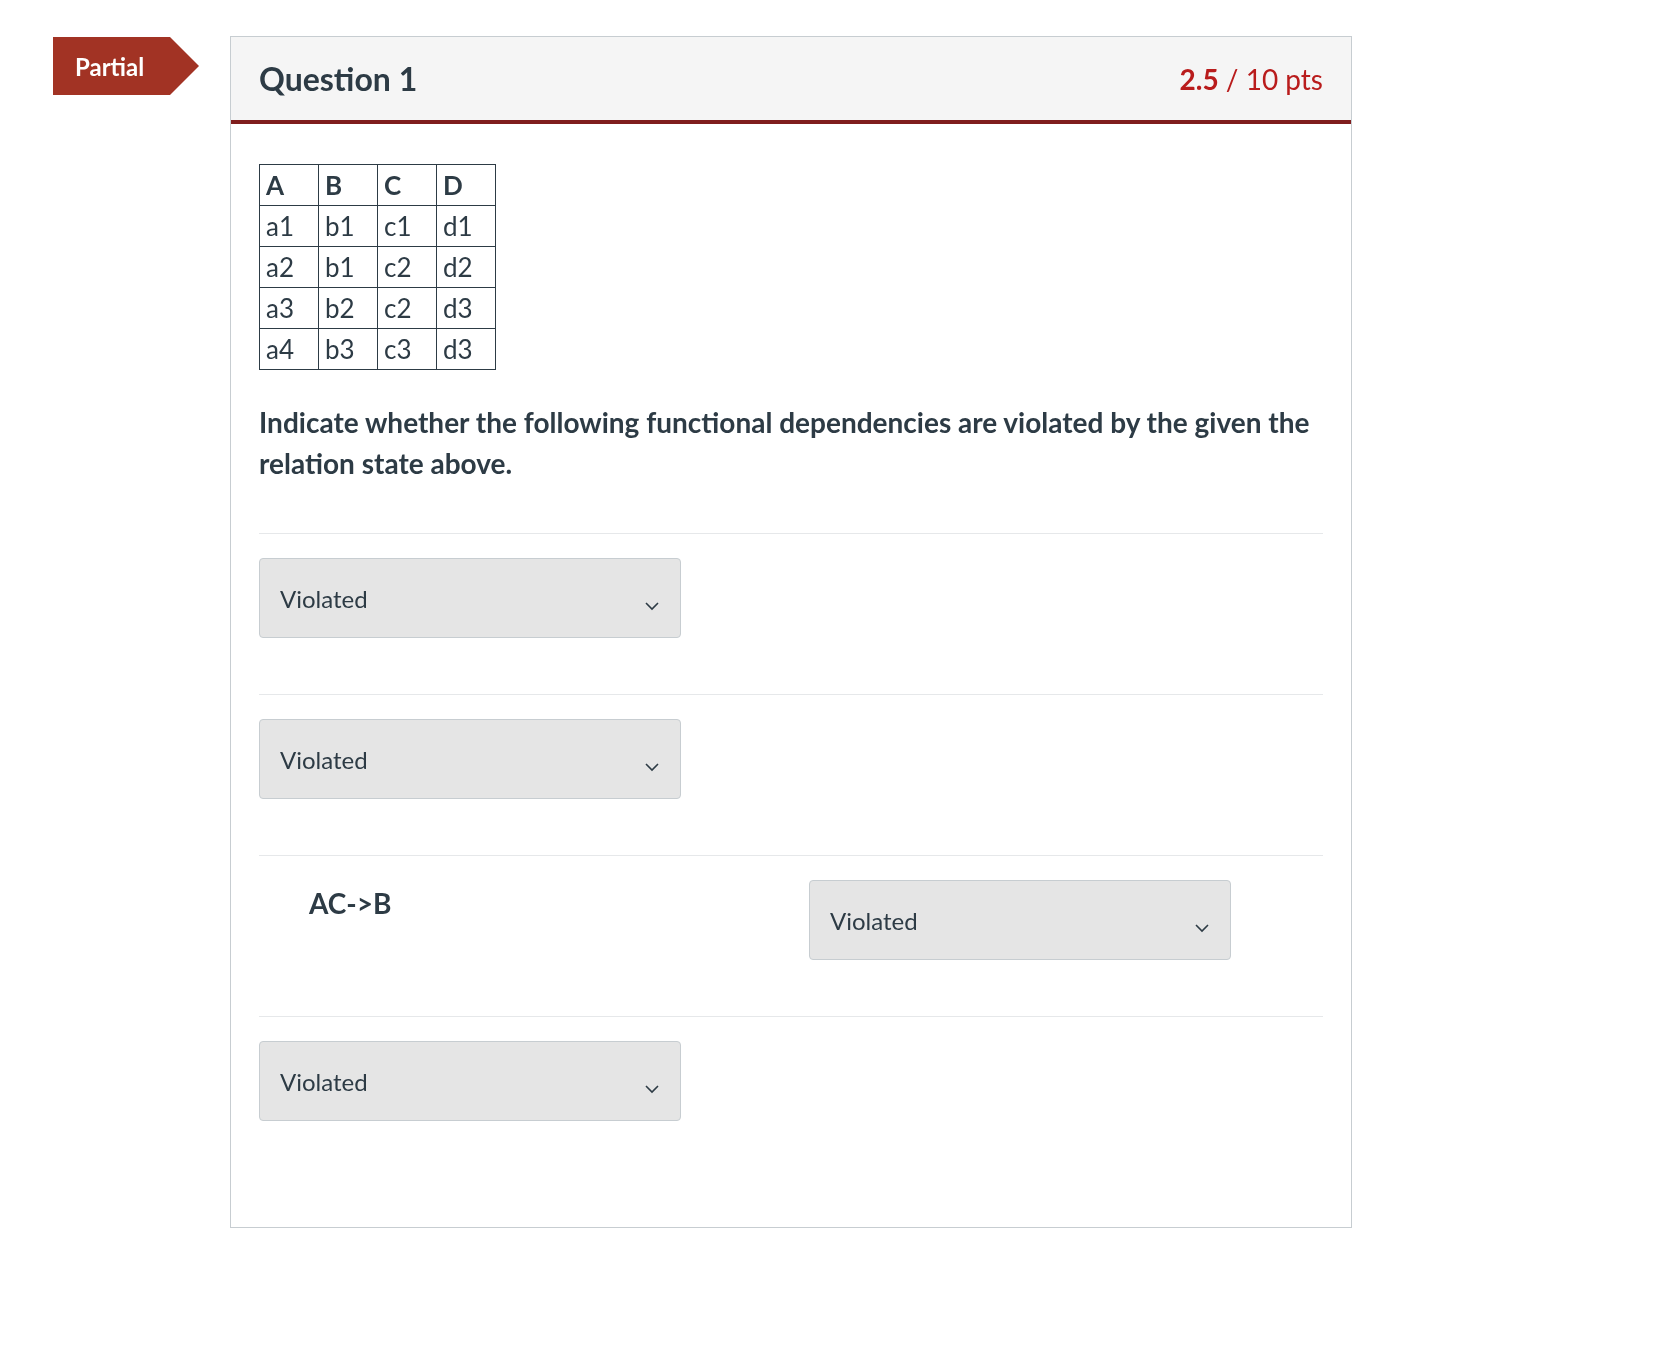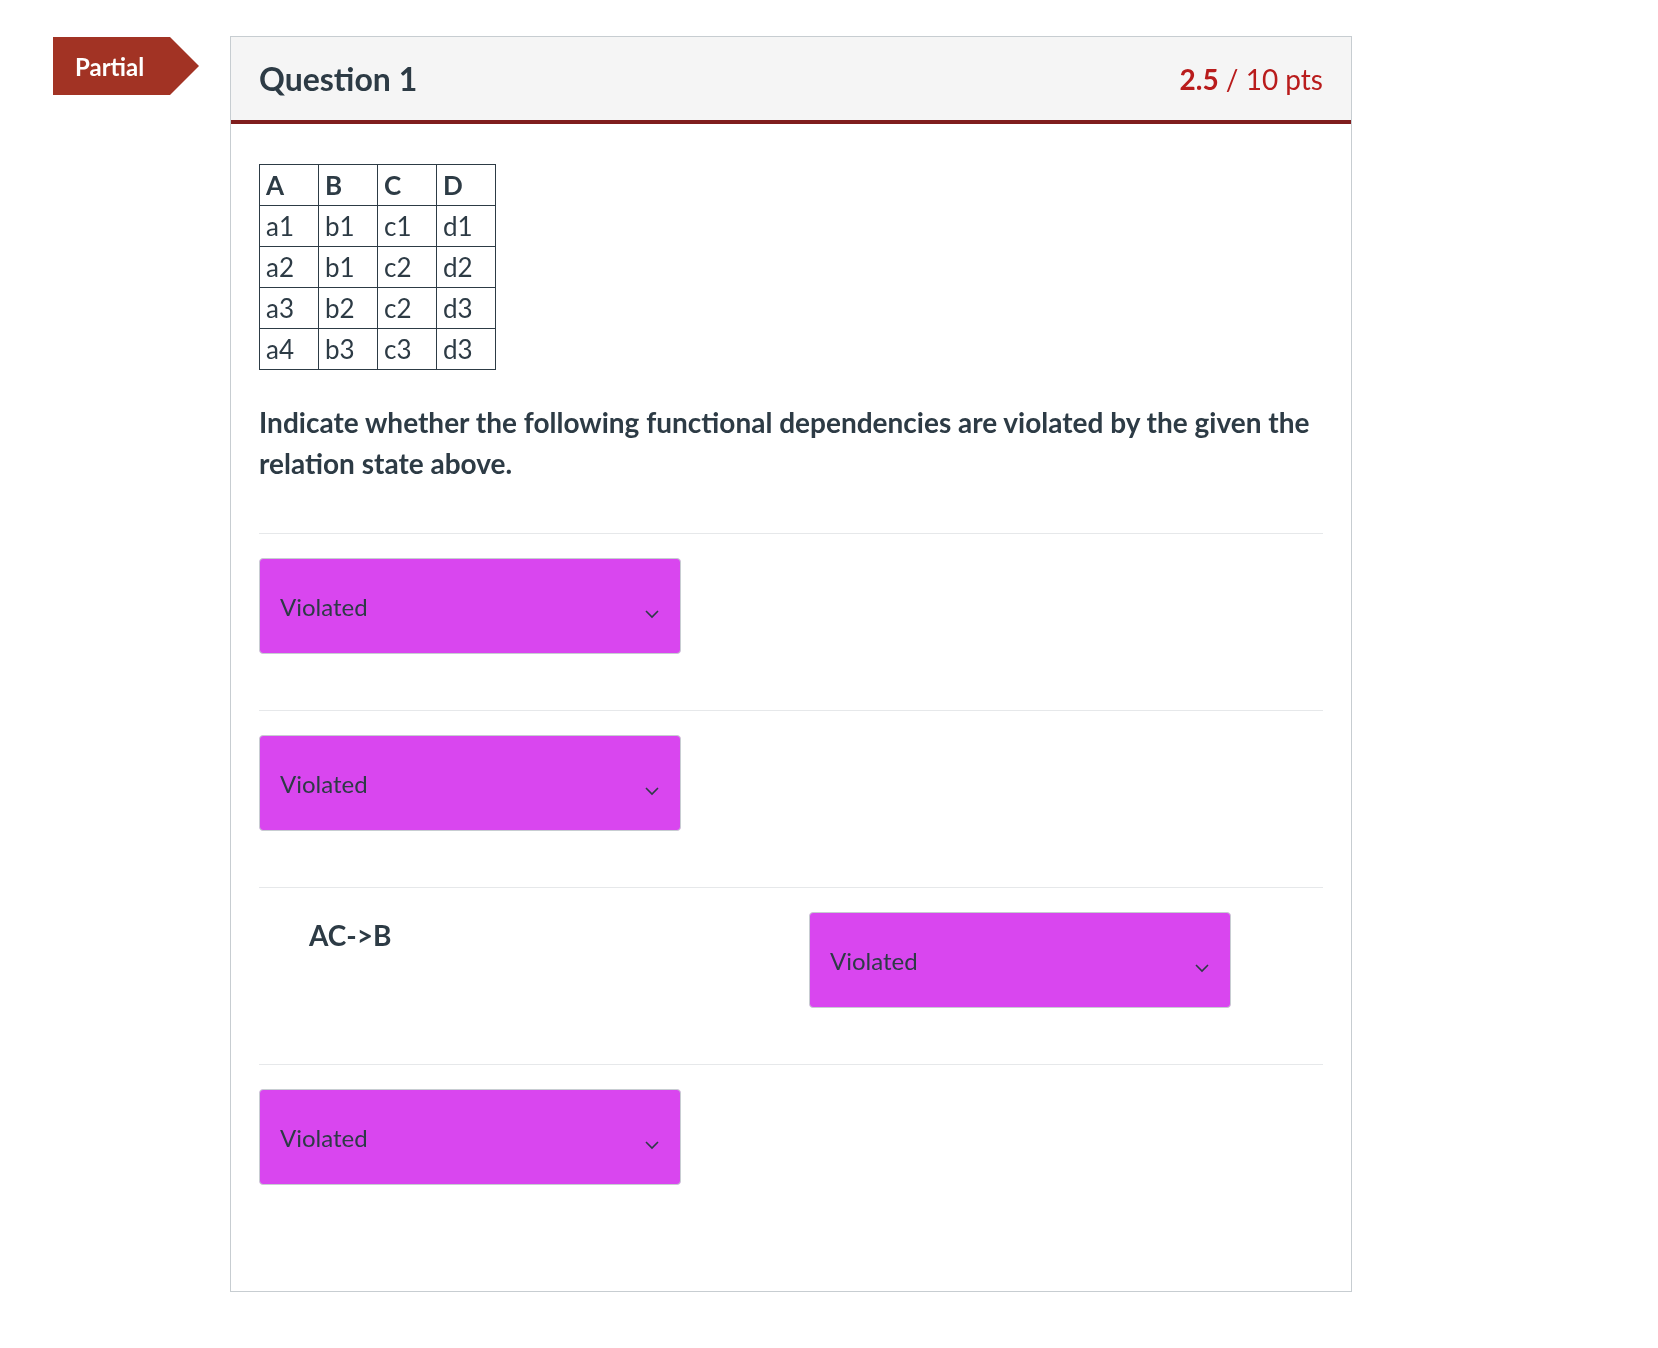--- a/index.html
+++ b/index.html
@@ -96,26 +96,26 @@
     font-size: 28px;
     font-weight: 700;
     color: #2d3b45;
     padding-top: 6px;
   }
   .fd-select-wrap { flex: 1; }
   .fd-select {
     width: 380px;
     height: 62px;
     border: 1px solid #c7cdd1;
-    background: #d946ef;
+    background: #e5e5e5;
     border-radius: 4px;
     display: flex;
     align-items: center;
     justify-content: space-between;
-    padding: 16px 20px;
+    padding: 8px 20px;
     font-size: 24px;
     color: #2d3b45;
     cursor: pointer;
   }
   .chev {
     width: 16px; height: 16px;
     display: inline-block;
   }
   .chev svg { width: 16px; height: 16px; }
 </style>

